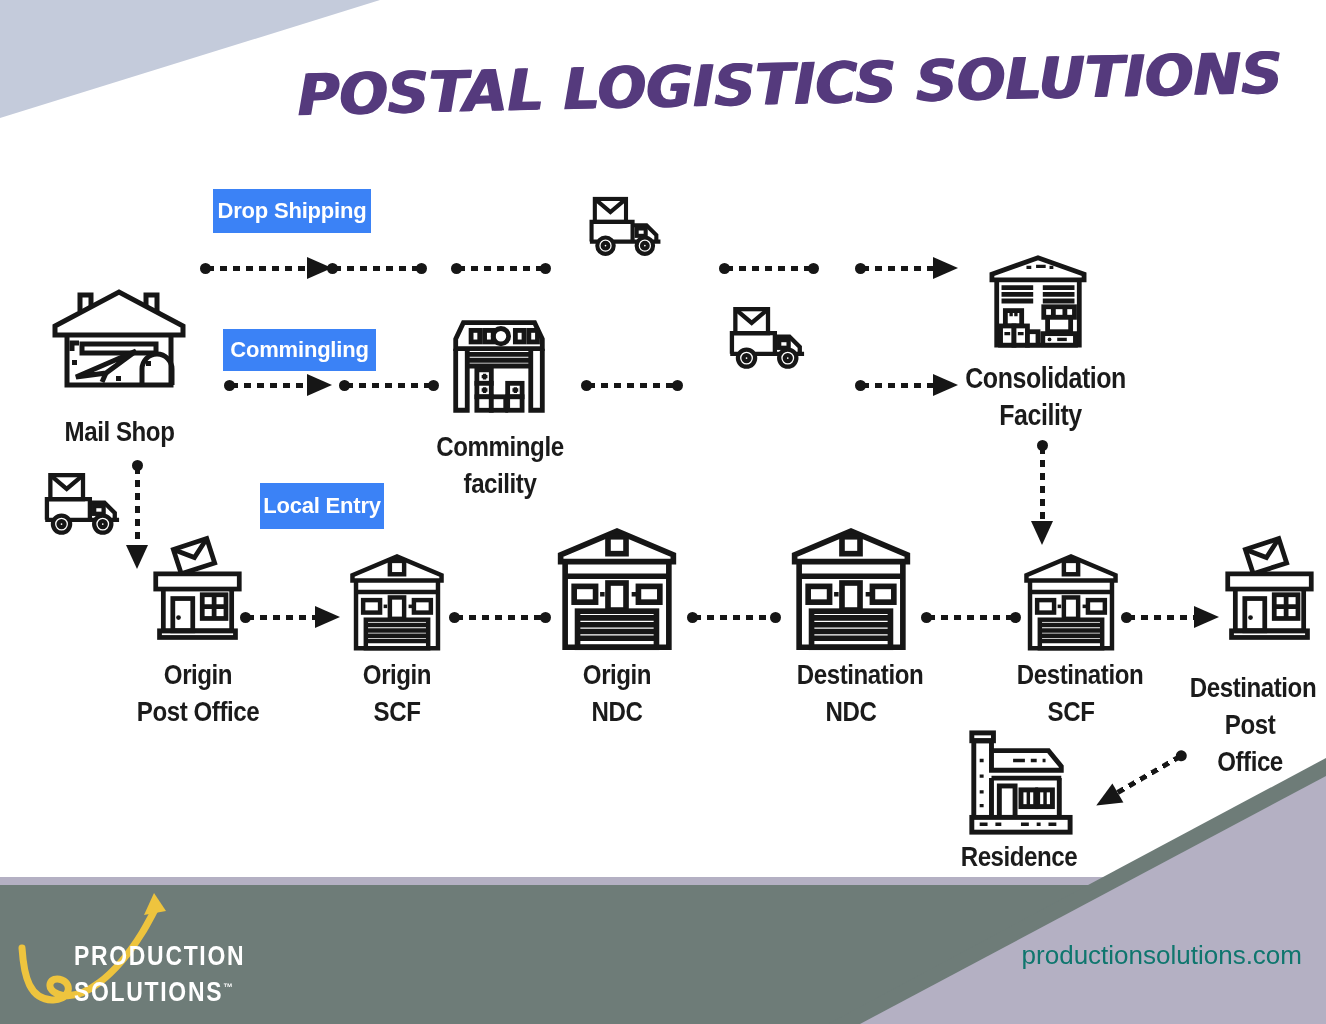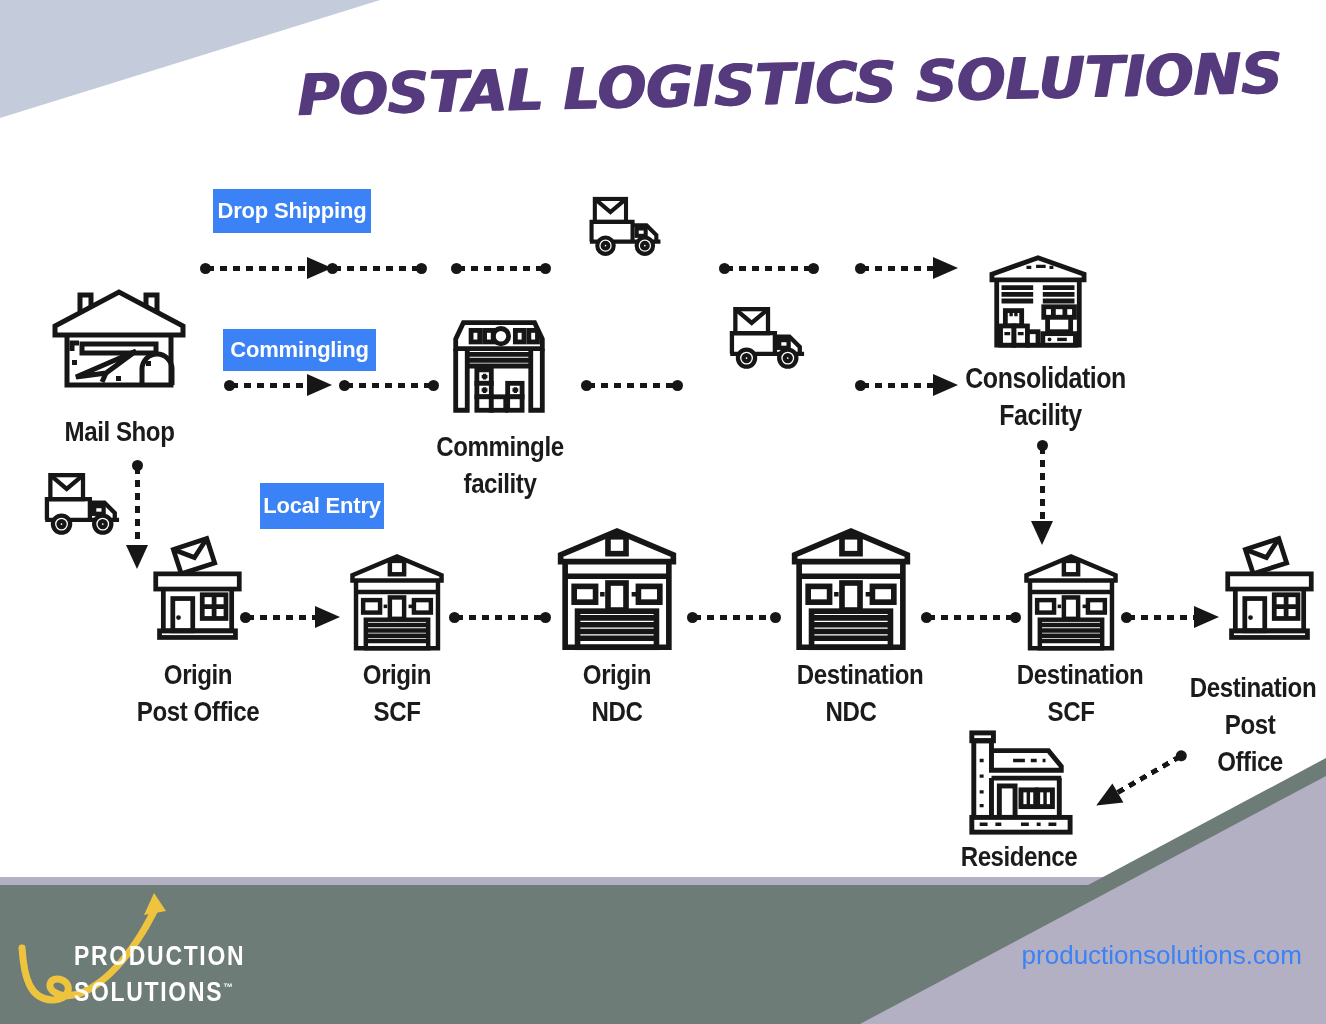--- a/index.html
+++ b/index.html
@@ -56,21 +56,21 @@
   svg.ic .wf { fill:#ffffff; }
   svg.ic .thin { stroke-width:3.5; }
 
   
   .logo-swoosh { position:absolute; left:8px; top:893px; width:228px; height:126px; overflow:visible; }
   .company { position:absolute; left:74px; top:941px; color:#ffffff; font-weight:700;
     font-size:27px; line-height:31px; letter-spacing:2px; transform:scaleX(0.85);
     transform-origin:left center; white-space:nowrap; }
   .company .tm { font-size:11px; vertical-align:super; letter-spacing:0; }
   .contact { position:absolute; left:990px; top:938px; width:312px; text-align:right;
-    color:#3b82f6; font-size:26px; line-height:34px; font-weight:400; }
+    color:#0f766e; font-size:26px; line-height:34px; font-weight:400; }
 </style>
 </head>
 <body>
 
 <div class="stage">
 
   <div class="corner-tl"></div>
   <div class="footer-strip"></div>
   <div class="footer-band"></div>
   <div class="tri-stripe"></div>

